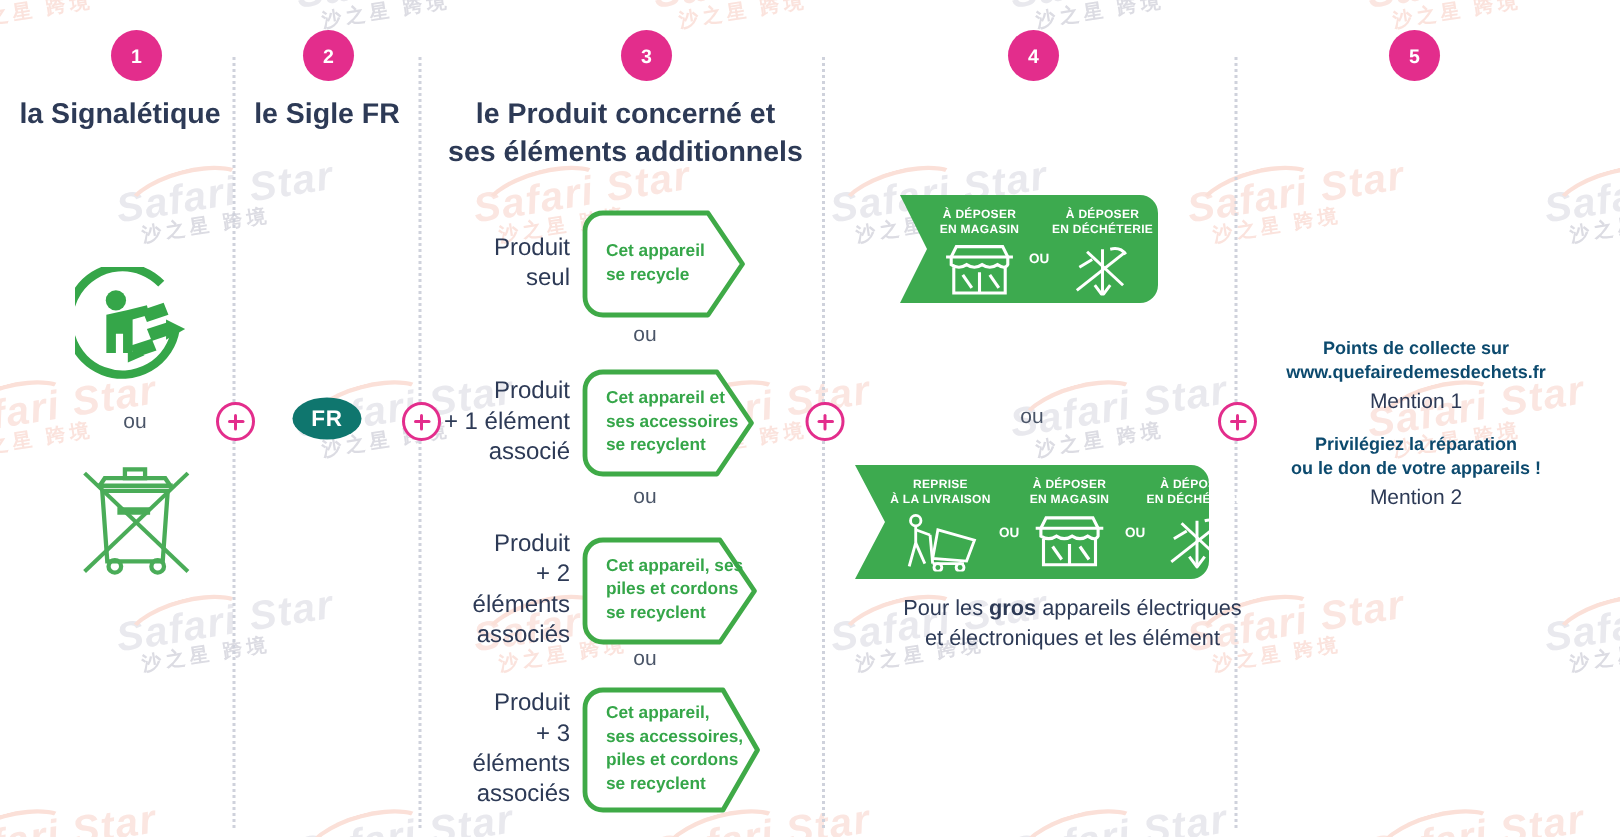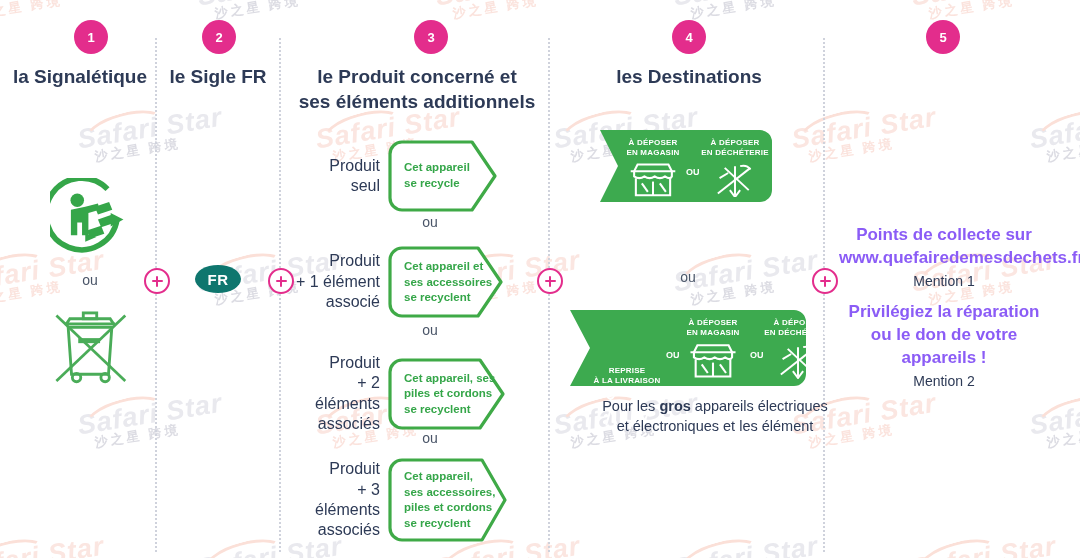--- a/index.html
+++ b/index.html
@@ -119,21 +119,21 @@
   }
   .caption{
     position:absolute;text-align:center;color:#2d3a56;
     font-size:14.5px;line-height:1.36;
   }
   .caption b{font-weight:bold;}
 
   
   .infoblock{position:absolute;text-align:center;width:210px;}
   .info-green{
-    color:#8b5cf6;font-size:17px;font-weight:bold;line-height:1.34;
+    color:#0c4a6e;font-size:12px;font-weight:bold;line-height:1.34;
   }
   .info-dark{
     color:#2d3a56;font-size:14px;line-height:1.34;margin-top:2px;
   }
   .gap{height:11px;}
 </style>
 </head>
 <body>
 
 <div id="watermark">
@@ -175,21 +175,20 @@
   <div class="coltitle" style="left:6px;top:64px;width:148px;">la Signalétique</div>
 
   <div class="badge" style="left:202px;top:20px;">2</div>
   <div class="coltitle" style="left:160px;top:64px;width:116px;">le Sigle FR</div>
 
   <div class="badge" style="left:414px;top:20px;">3</div>
   <div class="coltitle" style="left:292px;top:64px;width:250px;white-space:pre-line;">le Produit concerné et
 ses éléments additionnels</div>
 
   <div class="badge" style="left:672px;top:20px;">4</div>
-  <div class="coltitle" style="left:566px;top:64px;width:246px;">les Destinations</div>
 
   <div class="badge" style="left:926px;top:20px;">5</div>
 
   <div class="icon-recycle" style="left:50px;top:178px;">
     <svg width="80" height="78" viewBox="0 0 100 98">
 
       <path d="M72 14 A45 45 0 1 0 84 52" fill="none" stroke="#35a649" stroke-width="7"></path>
 
       <polygon points="76,44 92,52 76,61" fill="#35a649"></polygon>
 
@@ -335,21 +334,21 @@
 
 
   <div class="ou" style="left:658px;top:269px;width:60px;">ou</div>
 
   <div class="banner" style="left:570px;top:310px;">
     <svg width="236" height="76" viewBox="0 0 236 76">
       <path d="M0 0 H224 A12 12 0 0 1 236 12 V64 A12 12 0 0 1 224 76 H0 L20 38 Z" fill="#3daa4f"></path>
     </svg>
 
     <div class="bnr-cell" style="left:22px;top:8px;width:70px;">
-      <div class="bnr-title" style="white-space:pre-line;margin-top:48px;">REPRISE
+      <div class="bnr-title" style="white-space:pre-line;">REPRISE
 À LA LIVRAISON</div>
       <svg width="56" height="40" viewBox="0 0 64 46" style="margin:3px auto 0;display:block;">
         <g fill="none" stroke="#ffffff" stroke-width="2.2">
           <circle cx="13" cy="7" r="4"></circle>
           <path d="M13 11 L13 24 L8 42"></path>
           <path d="M13 24 L20 40"></path>
           <path d="M13 14 L24 18"></path>
           <path d="M24 18 L26 40"></path>
           <path d="M26 40 L50 40"></path>
           <circle cx="30" cy="43" r="3"></circle>

